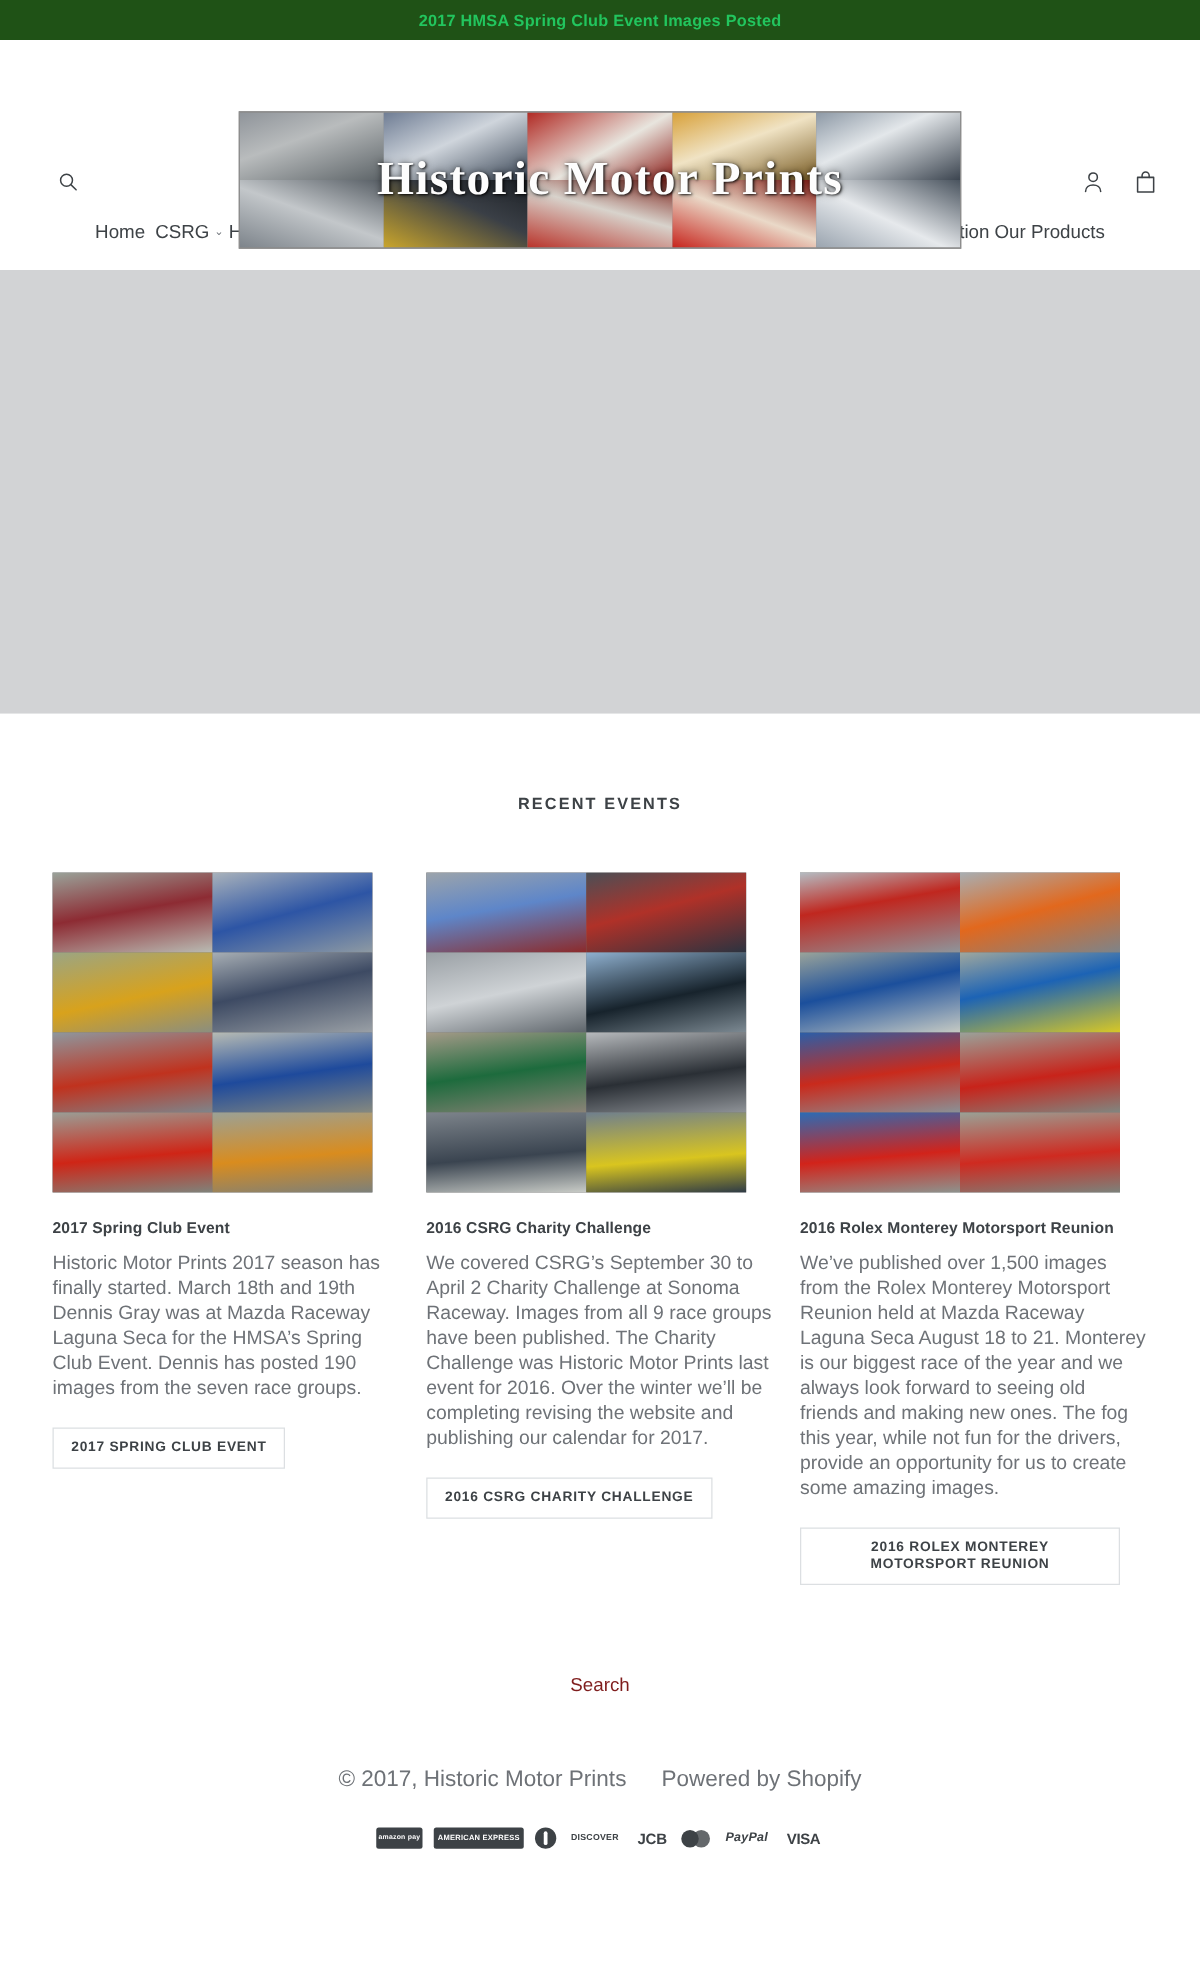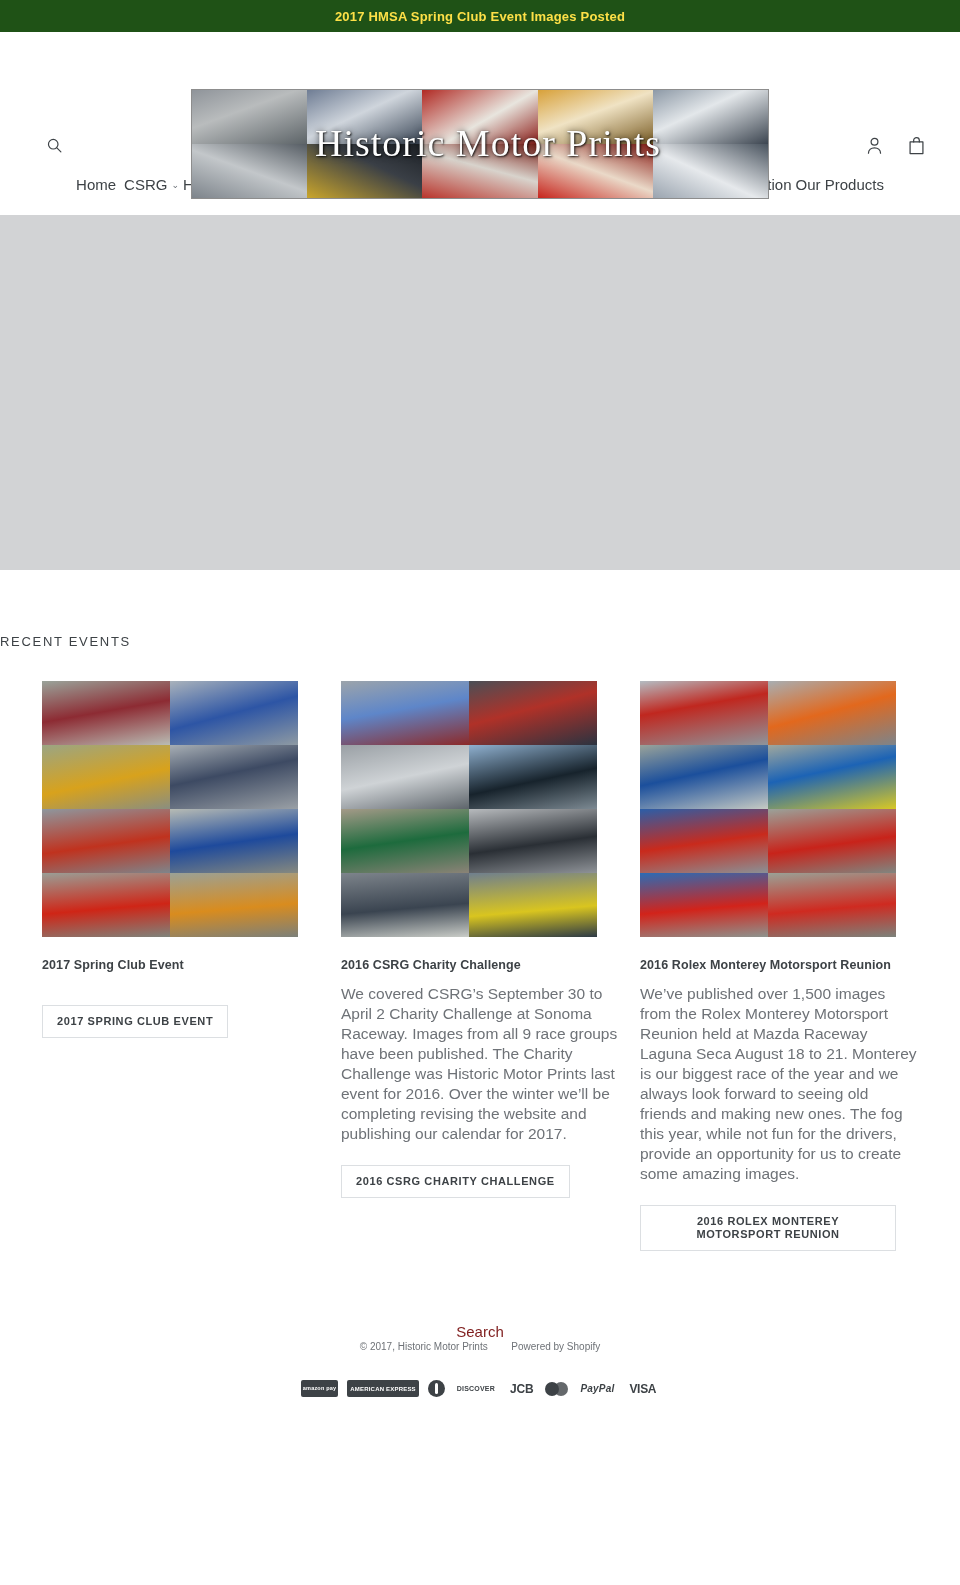--- a/index.html
+++ b/index.html
@@ -9,21 +9,21 @@
     background: #ffffff;
     font-family: "Liberation Sans", sans-serif;
     color: #3d4246;
     -webkit-font-smoothing: antialiased;
   }
   body { width: 960px; overflow-x: hidden; }
 
   
   .announce {
     background: #1f5216;
-    color: #fde047;
+    color: #22c55e;
     text-align: center;
     font-size: 13px;
     font-weight: bold;
     letter-spacing: 0.2px;
     padding: 9px 0 10px;
     height: 32px;
   }
 
   
   .site-header {
@@ -72,21 +72,21 @@
   }
   .tile { width: 100%; height: 100%; position: relative; overflow: hidden; }
 
   .logo-text {
     position: absolute;
     left: 16px; right: 0;
     top: 50%;
     transform: translateY(-52%);
     text-align: center;
     font-family: "Liberation Serif", serif;
-    font-weight: normal;
+    font-weight: bold;
     font-size: 38px;
     letter-spacing: 1px;
     color: #fdfdfd;
     text-shadow: 0 0 6px rgba(0,0,0,.55), 1px 1px 2px rgba(0,0,0,.8);
     pointer-events: none;
     white-space: nowrap;
   }
 
   
   .site-nav {
@@ -119,26 +119,26 @@
     height: 355px;
     background: #d2d3d5;
   }
 
   
   .section {
     padding: 64px 0 0;
     background: #fff;
   }
   .section-title {
-    text-align: left;
+    text-align: center;
     font-size: 13px;
     letter-spacing: 1.7px;
-    font-weight: normal;
-    color: #3d4246;
-    margin-bottom: 32px;
+    font-weight: bold;
+    color: #3d4246;
+    margin-bottom: 48px;
   }
   .grid {
     width: 876px;
     margin: 0 auto;
     display: flex;
     gap: 22px;
     align-items: flex-start;
   }
   .card { width: 277px; }
   .card-thumb {
@@ -191,21 +191,22 @@
     text-align: center;
     background: #fff;
   }
   .footer-link {
     font-size: 15px;
     color: #7f1d1d;
     text-decoration: none;
     cursor: pointer;
   }
   .footer-meta {
-    font-size: 10px;
+    margin-top: 55px;
+    font-size: 18px;
     color: #6e7277;
   }
   .footer-meta a { color: #6e7277; text-decoration: none; cursor: pointer; }
   .footer-meta .sep { display: inline-block; width: 18px; }
 
   .payments {
     margin-top: 28px;
     display: flex;
     justify-content: center;
     align-items: center;
@@ -328,20 +329,21 @@
           <div class="tile" style="background:linear-gradient(165deg,#a9b2bb 0%,#2d55a5 50%,#8e9aa3 100%)"></div>
           <div class="tile" style="background:linear-gradient(168deg,#9ba583 0%,#d8a21c 55%,#8a8e80 100%)"></div>
           <div class="tile" style="background:linear-gradient(168deg,#a7aeb4 0%,#3d4a63 45%,#9aa0a6 100%)"></div>
           <div class="tile" style="background:linear-gradient(172deg,#8e979e 0%,#c0321e 55%,#7e858b 100%)"></div>
           <div class="tile" style="background:linear-gradient(172deg,#b7bbb4 0%,#1e4a9c 52%,#86897f 100%)"></div>
           <div class="tile" style="background:linear-gradient(175deg,#9a9e96 0%,#cf2516 55%,#7f837b 100%)"></div>
           <div class="tile" style="background:linear-gradient(175deg,#9ba196 0%,#d98c1e 55%,#7c807a 100%)"></div>
         </div>
       </div>
       <h3 class="card-title">2017 Spring Club Event</h3>
+      <p class="card-text">Historic Motor Prints 2017 season has finally started. March 18th and 19th Dennis Gray was at Mazda Raceway Laguna Seca for the HMSA’s Spring Club Event. Dennis has posted 190 images from the seven race groups.</p>
       <div class="card-btn">2017 SPRING CLUB EVENT</div>
     </article>
 
     <article class="card c2">
       <div class="card-thumb">
         <div class="collage card-collage">
           <div class="tile" style="background:linear-gradient(170deg,#9ca4ab 0%,#5e86c9 45%,#8c2a2a 100%)"></div>
           <div class="tile" style="background:linear-gradient(165deg,#4a4f56 0%,#b03128 45%,#2b3340 100%)"></div>
           <div class="tile" style="background:linear-gradient(168deg,#9aa0a5 0%,#cfd3d6 50%,#5e656b 100%)"></div>
           <div class="tile" style="background:linear-gradient(168deg,#8fb0cf 0%,#17232c 55%,#7d8a93 100%)"></div>

